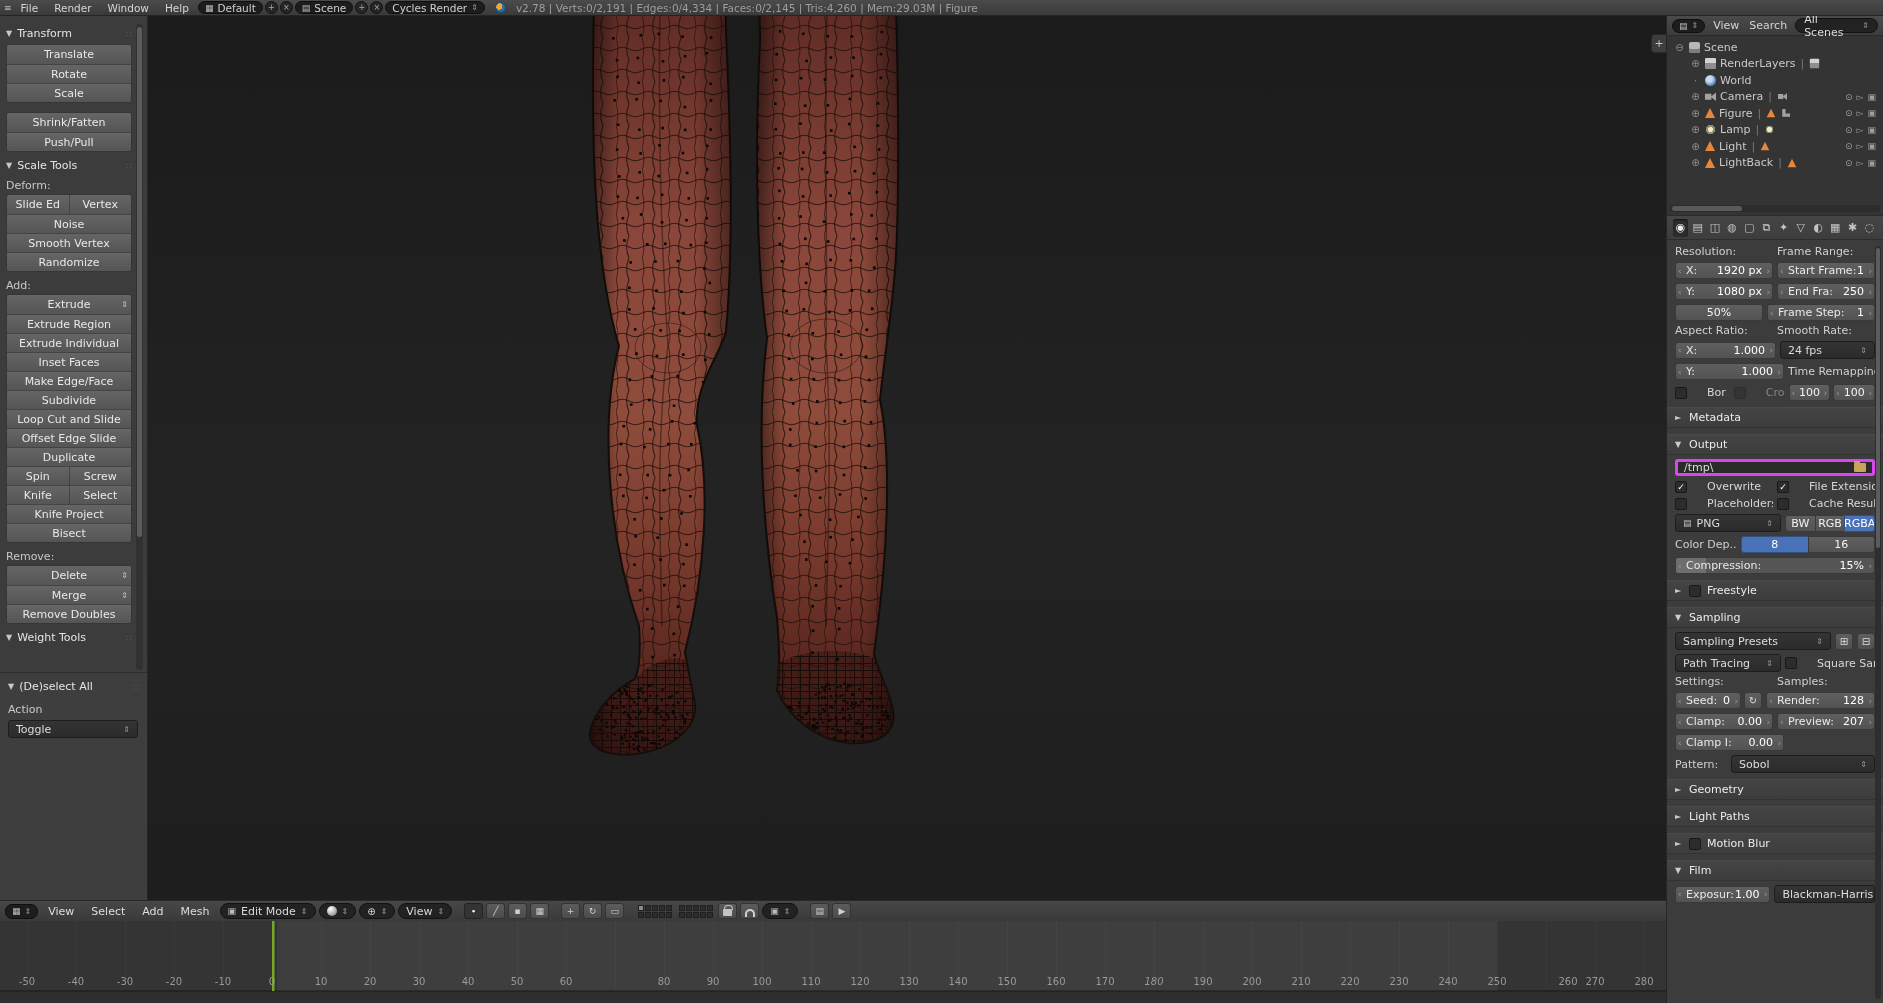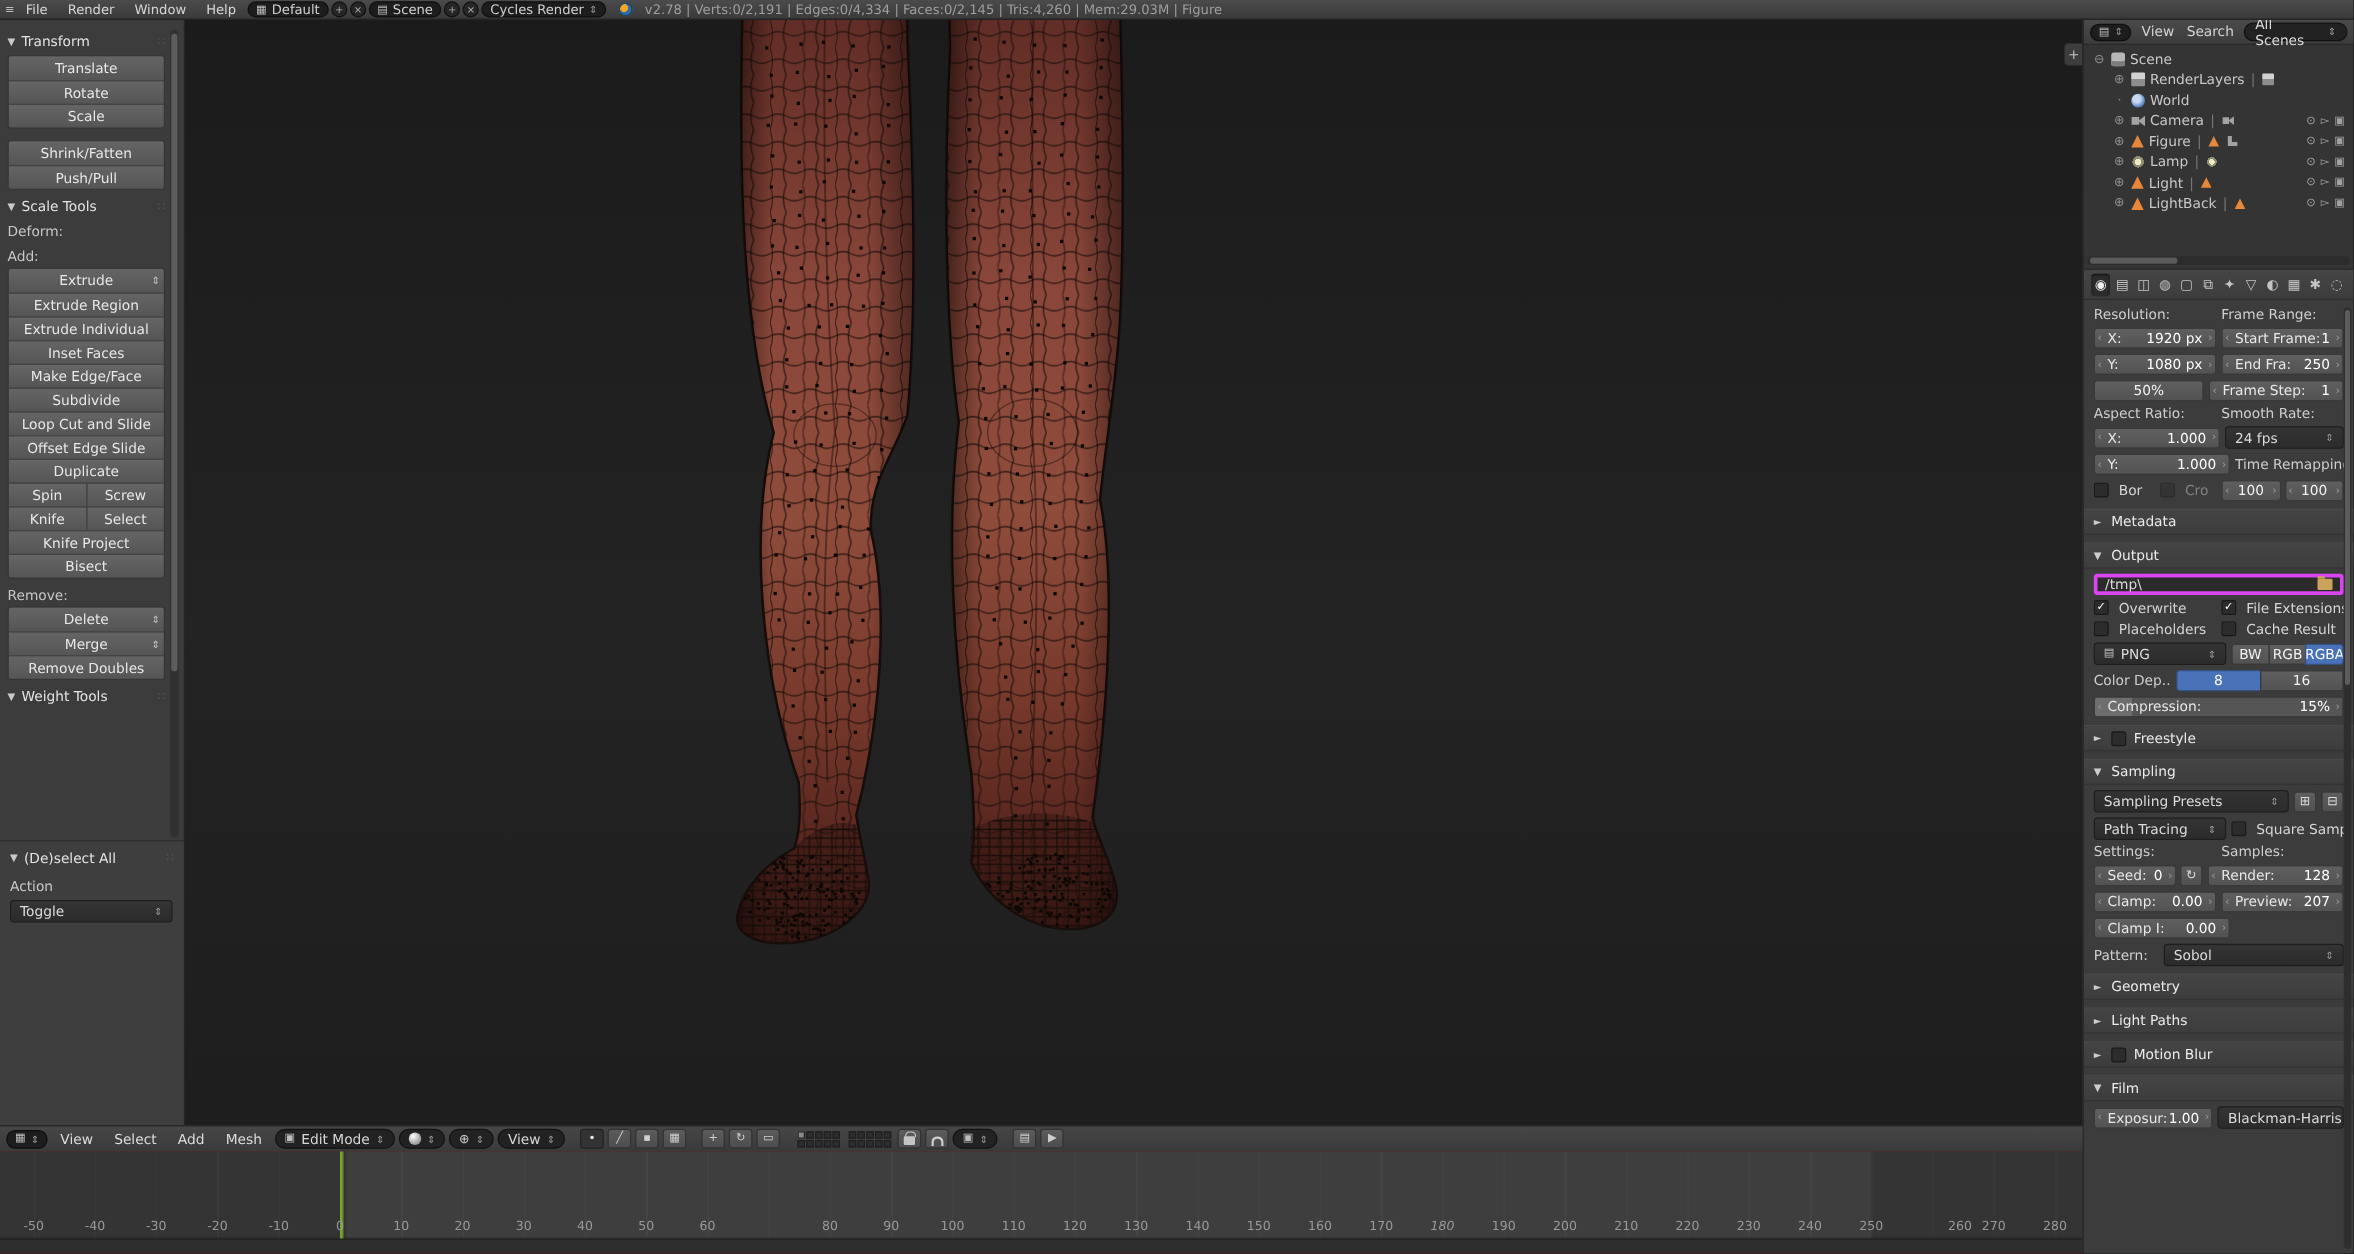--- a/index.html
+++ b/index.html
@@ -144,21 +144,21 @@
   .pseg .pfield{border-radius:0;margin-left:-1px}
   .pseg .pfield:first-child{border-radius:3px 0 0 3px;margin-left:0}
   .pseg .pfield:last-child{border-radius:0 3px 3px 0}
   .pfield.on{background:#4a72b8;border-color:#33517f;color:#fff}
   .phead{display:flex;align-items:center;gap:6px;height:21px;margin:6px -8px 0 -8px;padding:0 8px;
          color:#ebebeb;background:linear-gradient(#444,#3d3d3d);border-top:1px solid #4a4a4a;
          border-bottom:1px solid #333}
   .phead .tri{font-size:8px;color:#ccc;width:8px}
   .chk{width:12px;height:12px;flex:none;background:#2c2c2c;border:1px solid #191919;border-radius:2px;
        display:inline-flex;align-items:center;justify-content:center;color:#fff;font-size:9px}
-  .chkrow{display:flex;align-items:flex-start;gap:8px;flex:1;color:#d6d6d6;white-space:nowrap;overflow:hidden}
+  .chkrow{display:flex;align-items:center;gap:20px;flex:1;color:#d6d6d6;white-space:nowrap;overflow:hidden}
   .chkrow.dis{opacity:.45}
   .pathfield{flex:1;height:17px;background:#2b2b2b;border:3px solid #d946ef;border-radius:3px;
              display:flex;align-items:center;padding:0 6px;color:#ddd;gap:5px}
   .folder{margin-left:auto;width:12px;height:9px;background:#c9a35b;border-radius:1px;position:relative;flex:none}
   .folder::before{content:"";position:absolute;left:0;top:-2px;width:6px;height:2px;background:#c9a35b;border-radius:1px 1px 0 0}
   .minibtn{width:18px;height:17px;flex:none;background:linear-gradient(#5f5f5f,#505050);border:1px solid #393939;
            border-radius:3px;display:inline-flex;align-items:center;justify-content:center;color:#ddd;font-size:10px}
   .slider15{background:linear-gradient(to right,#6e6e6e 0 15%,#555 15%)}
   #pscroll{position:absolute;right:2px;top:30px;bottom:4px;width:6px;background:#2e2e2e;border-radius:3px}
   #pthumb{position:absolute;left:1px;right:1px;top:2px;height:300px;background:#5c5c5c;border-radius:3px}
@@ -820,20 +820,45 @@
               <span>Push/Pull</span>
             </div>
           </div>
         </div>
         <div class="ts-header">
           <span class="tri">▼</span>
           <span>Scale Tools</span>
           <span class="dots">∷</span>
         </div>
         <div class="ts-label">Deform:</div>
+        <div class="ts-group">
+          <div class="ts-row">
+            <div class="ts-btn">
+              <span>Slide Ed</span>
+            </div>
+            <div class="ts-btn">
+              <span>Vertex</span>
+            </div>
+          </div>
+          <div class="ts-row">
+            <div class="ts-btn">
+              <span>Noise</span>
+            </div>
+          </div>
+          <div class="ts-row">
+            <div class="ts-btn">
+              <span>Smooth Vertex</span>
+            </div>
+          </div>
+          <div class="ts-row">
+            <div class="ts-btn">
+              <span>Randomize</span>
+            </div>
+          </div>
+        </div>
         <div class="ts-label">Add:</div>
         <div class="ts-group">
           <div class="ts-row">
             <div class="ts-btn">
               <span>Extrude</span>
               <span class="spin">⇕</span>
             </div>
           </div>
           <div class="ts-row">
             <div class="ts-btn">

